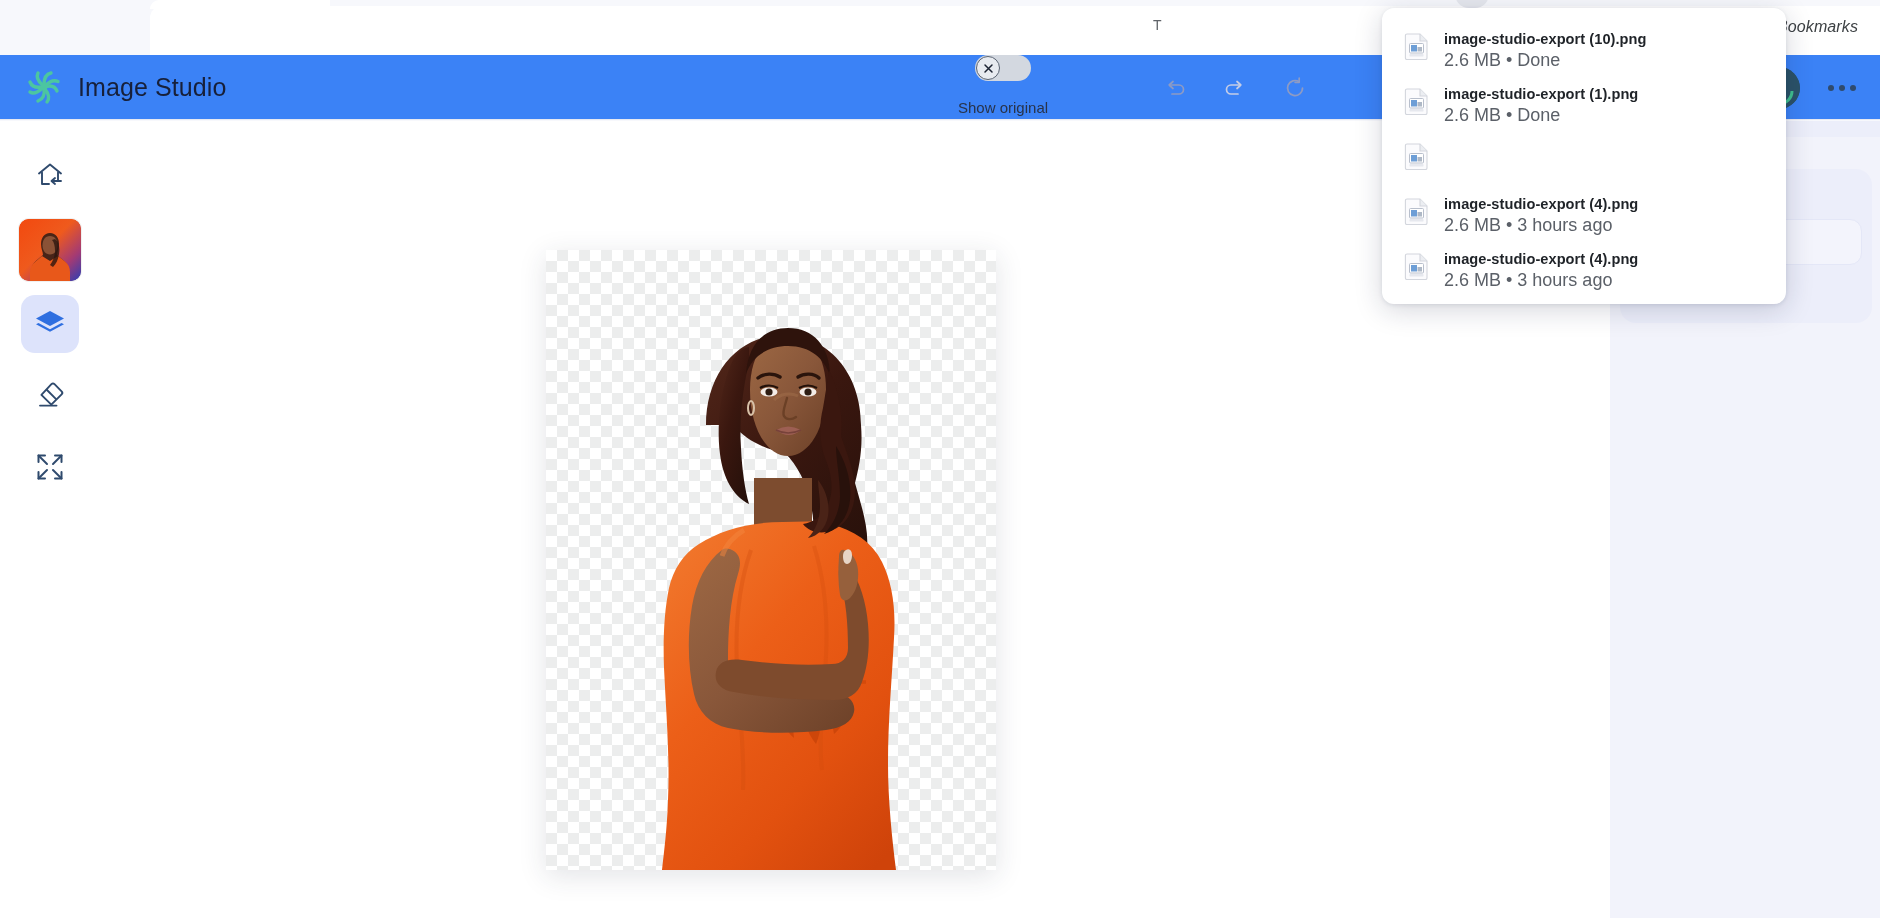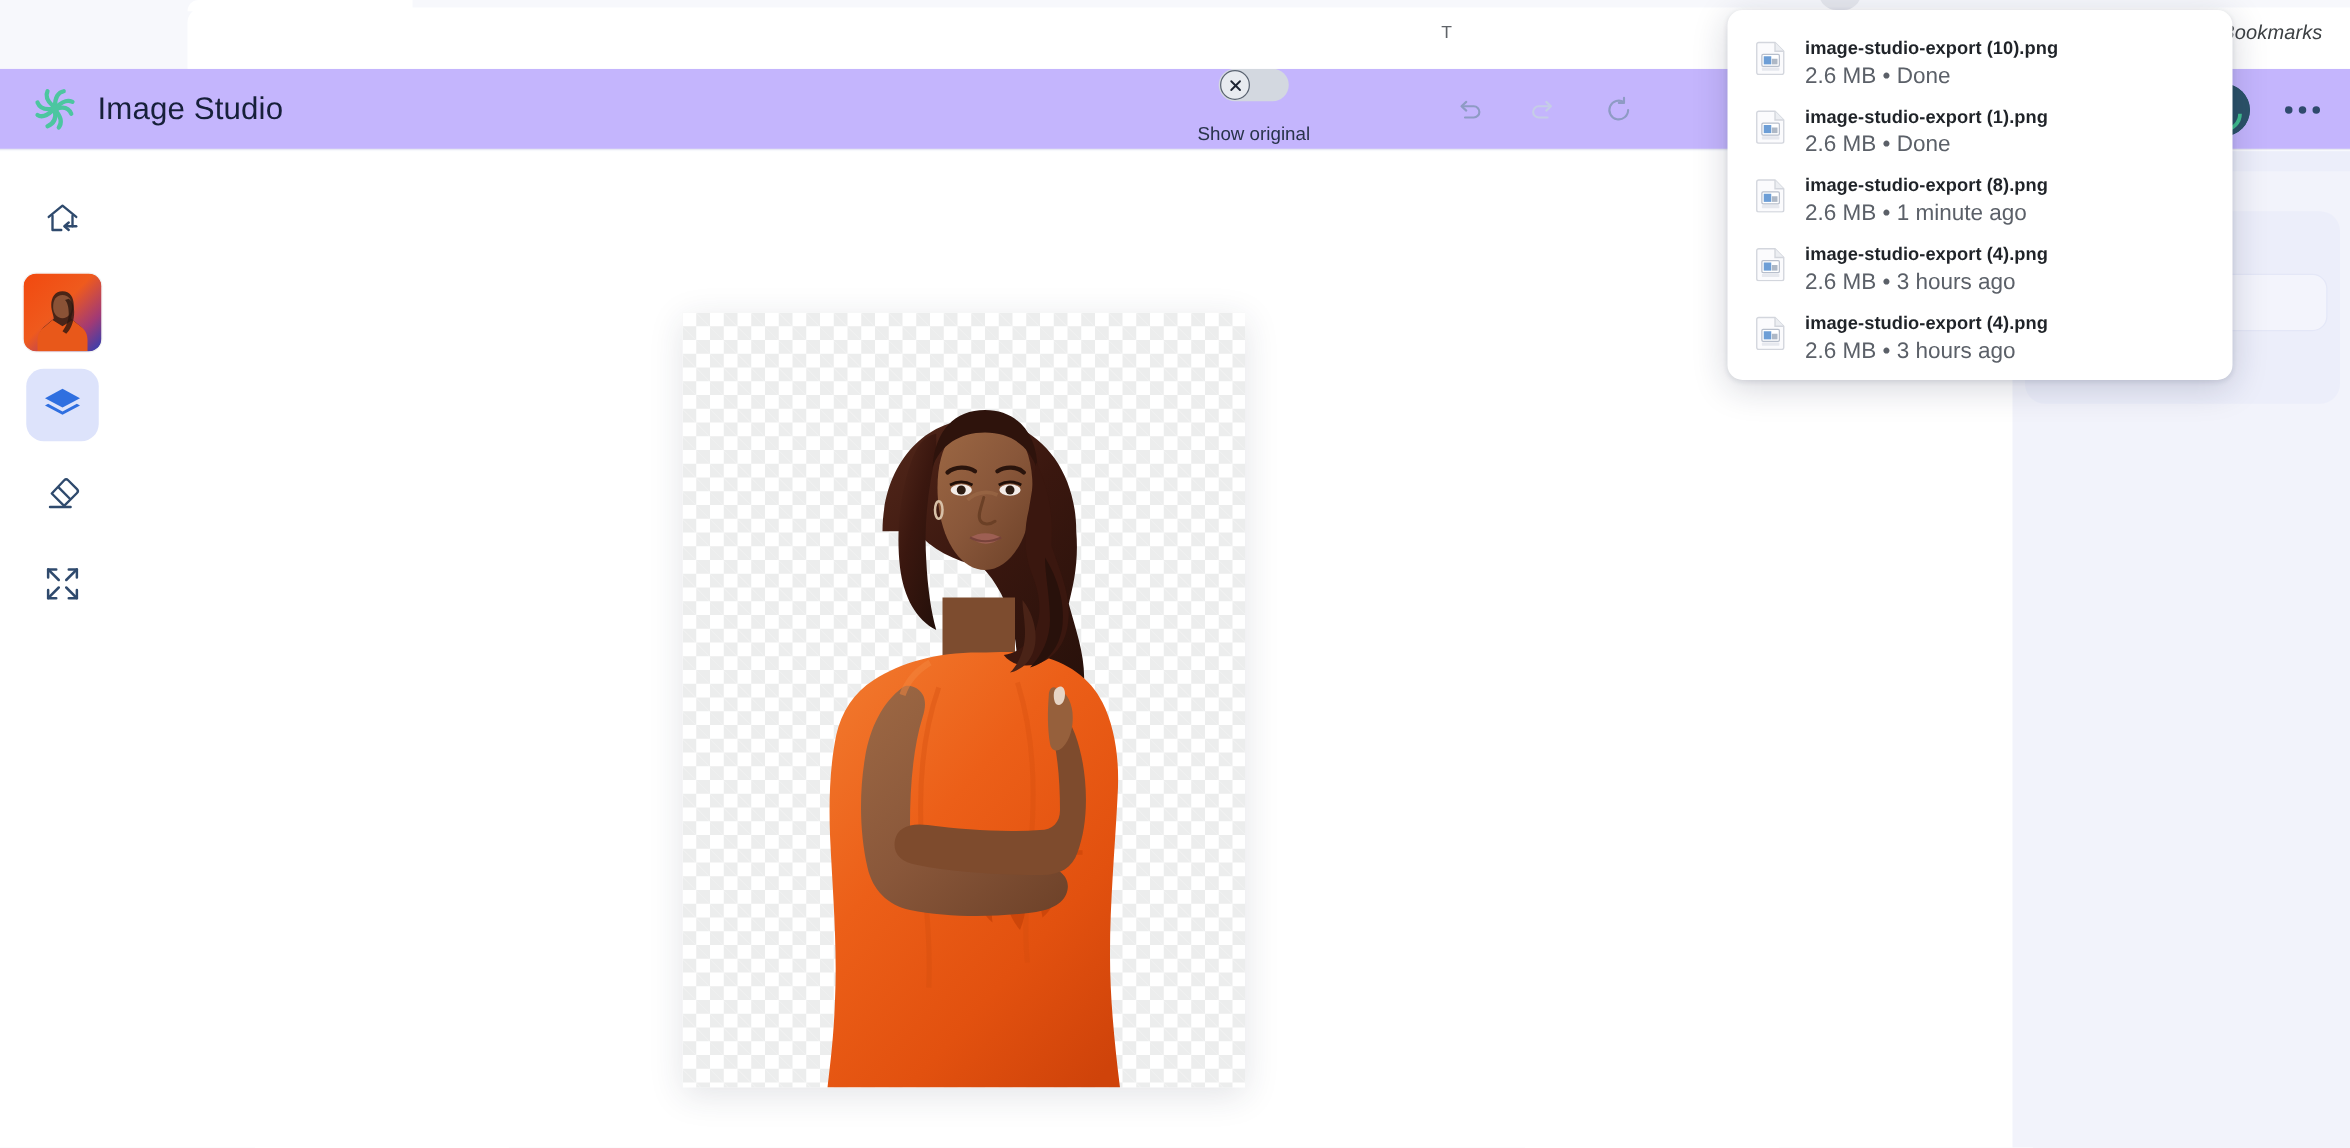--- a/index.html
+++ b/index.html
@@ -54,21 +54,21 @@
     width: 34px; height: 14px;
     border-radius: 0 0 14px 14px;
     background: #e6e8ee;
   }
 
   
   .app-header {
     position: absolute;
     left: 0; top: 55px;
     width: 1880px; height: 65px;
-    background: #c4b5fd;
+    background: #3b82f6;
     border-bottom: 1px solid #e7e9f2;
     display: flex;
     align-items: center;
   }
   .brand {
     display: flex;
     align-items: center;
     gap: 14px;
     margin-left: 24px;
   }
@@ -572,24 +572,20 @@
       </div>
       <div class="dl-item">
         <div class="dl-icon"><svg width="26" height="28" viewBox="0 0 26 28">
             <path d="M3 2 h13 l7 7 v17 a1.6 1.6 0 0 1 -1.6 1.6 H3 A1.6 1.6 0 0 1 1.4 26 V3.6 A1.6 1.6 0 0 1 3 2 z" fill="#fbfbfd" stroke="#d3d6dd" stroke-width="1.1"></path>
             <path d="M16 2 v7 h7" fill="#eceef2" stroke="#d3d6dd" stroke-width="1.1"></path>
             <rect x="5.5" y="11.5" width="14" height="9.5" rx="1" fill="#ffffff" stroke="#b8bfcc" stroke-width="1"></rect>
             <rect x="7" y="13" width="6" height="6.5" fill="#6d9ed6"></rect>
             <rect x="13.5" y="15" width="4.5" height="4.5" fill="#aeb8c6"></rect>
             <rect x="5.5" y="22" width="14" height="2.6" rx=".7" fill="#e6e8ee"></rect>
           </svg></div>
-        <div class="dl-text">
-          <div class="dl-name">image-studio-export (8).png</div>
-          <div class="dl-meta">2.6 MB • 1 minute ago</div>
-        </div>
       </div>
       <div class="dl-item">
         <div class="dl-icon"><svg width="26" height="28" viewBox="0 0 26 28">
             <path d="M3 2 h13 l7 7 v17 a1.6 1.6 0 0 1 -1.6 1.6 H3 A1.6 1.6 0 0 1 1.4 26 V3.6 A1.6 1.6 0 0 1 3 2 z" fill="#fbfbfd" stroke="#d3d6dd" stroke-width="1.1"></path>
             <path d="M16 2 v7 h7" fill="#eceef2" stroke="#d3d6dd" stroke-width="1.1"></path>
             <rect x="5.5" y="11.5" width="14" height="9.5" rx="1" fill="#ffffff" stroke="#b8bfcc" stroke-width="1"></rect>
             <rect x="7" y="13" width="6" height="6.5" fill="#6d9ed6"></rect>
             <rect x="13.5" y="15" width="4.5" height="4.5" fill="#aeb8c6"></rect>
             <rect x="5.5" y="22" width="14" height="2.6" rx=".7" fill="#e6e8ee"></rect>
           </svg></div>

